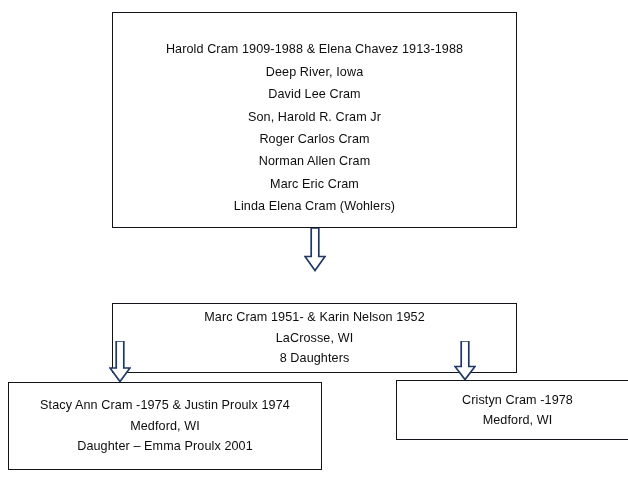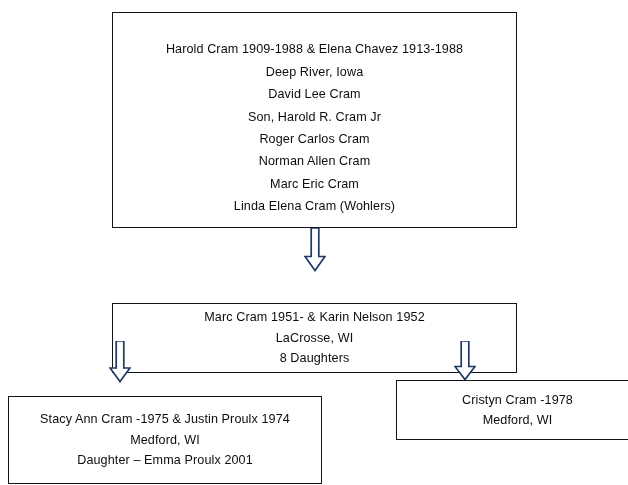--- a/index.html
+++ b/index.html
@@ -48,21 +48,21 @@
     width: 405px; height: 216px;
     padding-top: 16px;
   }
   #node-grandparents .line { line-height: 22.4px; }
 
   #node-parents {
     left: 112px;  top: 271px;
     width: 405px; height: 70px; margin-top: 32px;
   }
   #node-child-stacy {
-    left: 8px;   top: 396px;
+    left: 8px;   top: 382px;
     width: 314px; height: 88px;
   }
   #node-child-cristyn {
     left: 396px; top: 380px;
     width: 243px; height: 60px;
   }
 
   
   .arrow {
     position: absolute;

